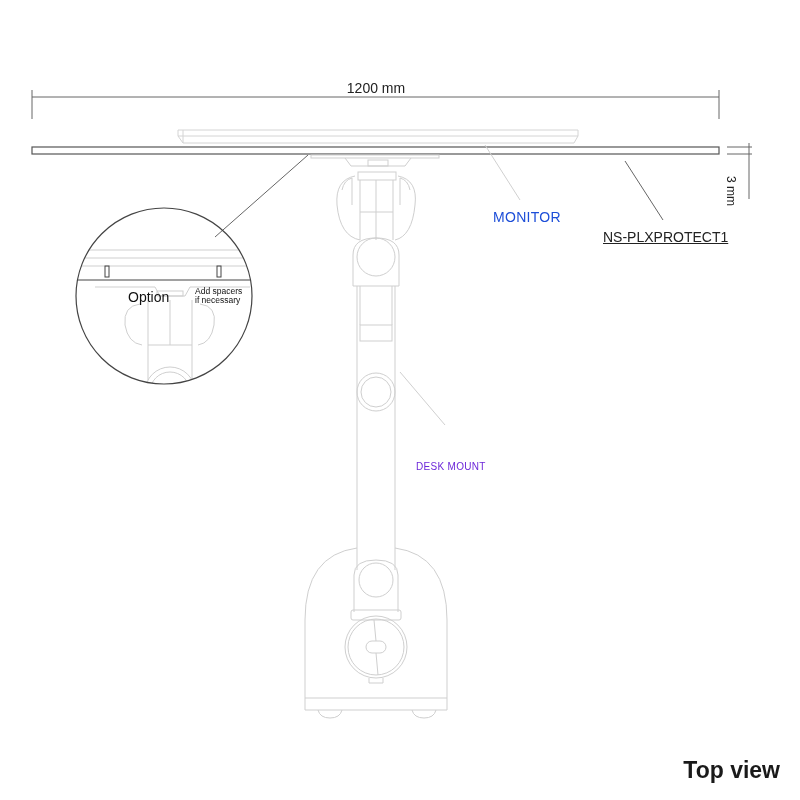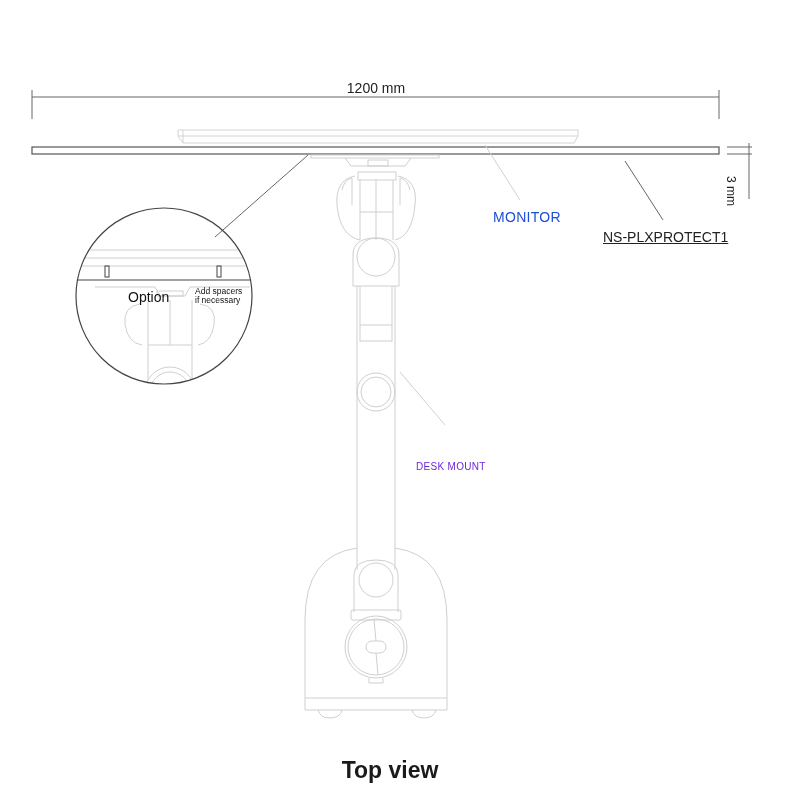--- a/index.html
+++ b/index.html
@@ -6,21 +6,21 @@
   body { width:800px; height:800px; position:relative; overflow:hidden; font-family:"Liberation Sans", sans-serif; }
   svg { position:absolute; left:0; top:0; }
   .lbl { position:absolute; white-space:nowrap; font-family:"Liberation Sans", sans-serif; }
   #dim-width { left:0; width:752px; top:80px; text-align:center; font-size:14px; color:#222; }
   #lbl-monitor { left:493px; top:209px; font-size:14px; color:#1d4ed8; letter-spacing:0.3px; }
   #lbl-product { left:603px; top:229px; font-size:14px; color:#222;text-decoration:underline; }
   #lbl-desk { left:416px; top:429px; font-size:10px; color:#6d28d9; letter-spacing:0.3px;margin-top:32px; }
   #lbl-option { left:84px; top:289px; font-size:14px; color:#111;margin-left:44px; }
   #lbl-spacers { left:195px; top:287px; font-size:8.5px; color:#111; line-height:9px; text-align:left; }
   #dim-thick { left:738px; top:176px; font-size:12px; color:#222; transform:rotate(90deg); transform-origin:left top; }
-  #lbl-title { left:0; width:780px; top:757px; text-align:center; font-size:23px; font-weight:bold; color:#1a1a1a; }
+  #lbl-title { left:0; width:780px; top:757px; text-align:right; font-size:23px; font-weight:bold; color:#1a1a1a; }
 </style>
 </head>
 <body>
 
 <svg width="800" height="800" viewBox="0 0 800 800">
 
   <g stroke="#666" stroke-width="1" fill="none">
     <line x1="32" y1="97" x2="719" y2="97"></line>
     <line x1="32" y1="90" x2="32" y2="119"></line>
     <line x1="719" y1="90" x2="719" y2="119"></line>

